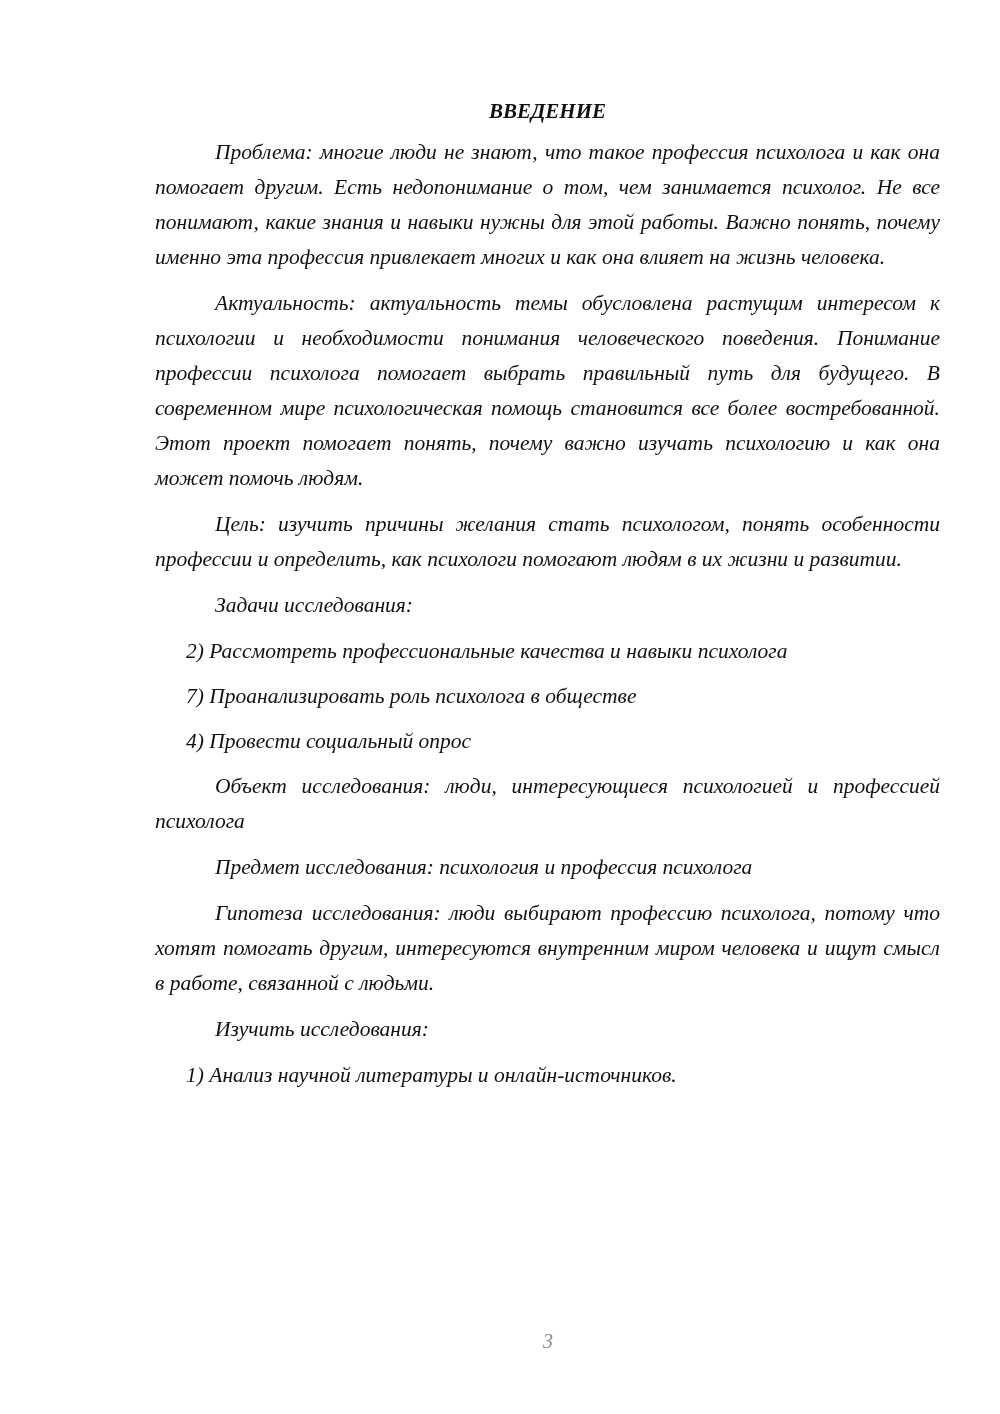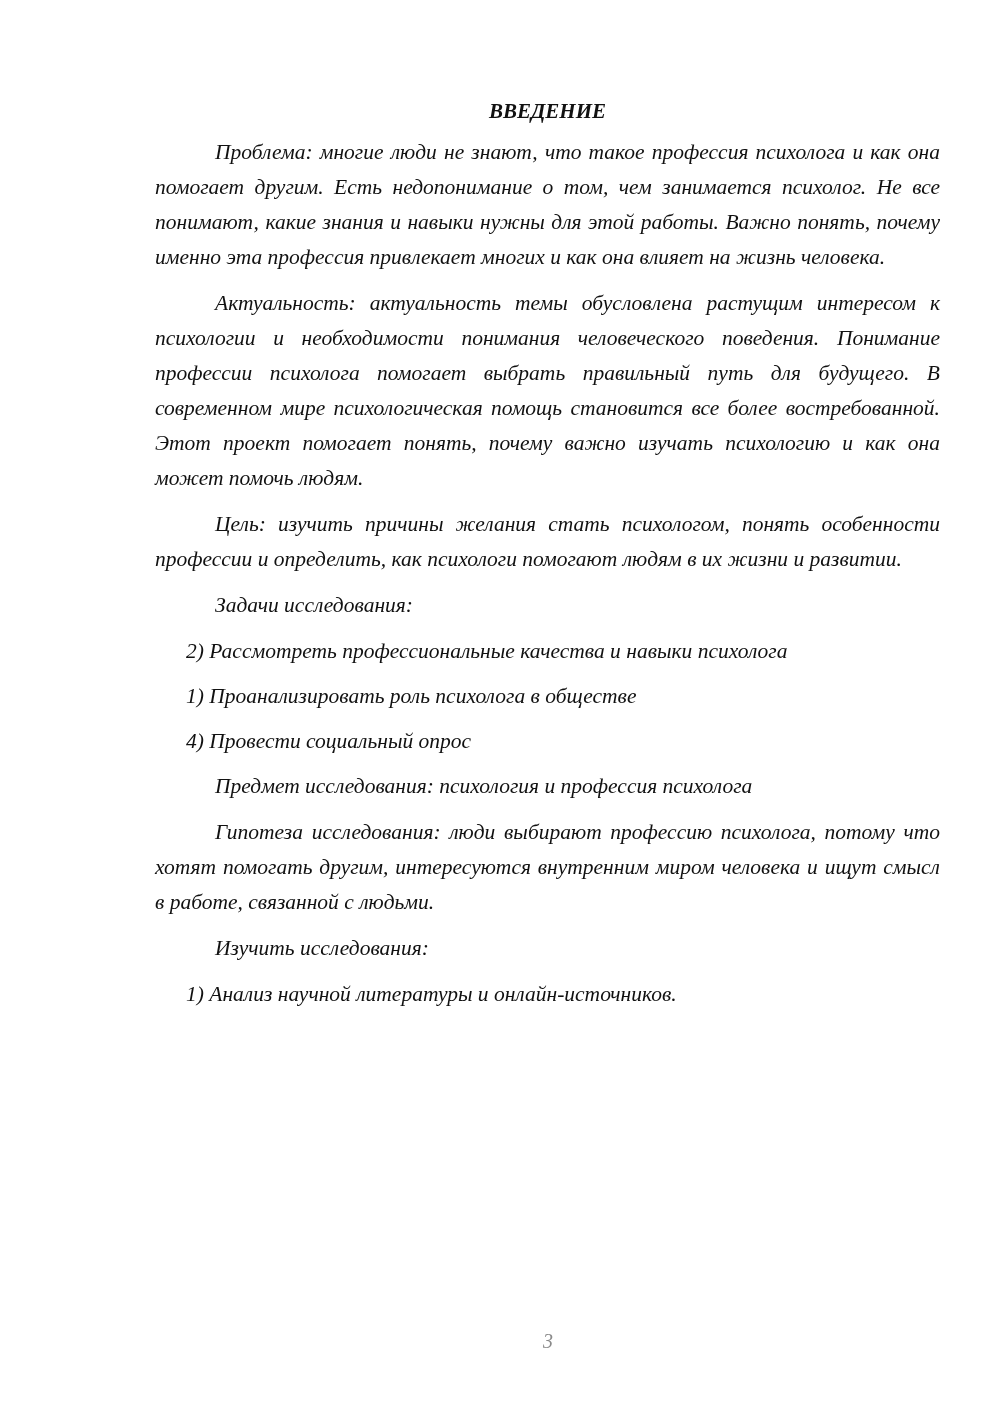--- a/index.html
+++ b/index.html
@@ -72,24 +72,25 @@
     <p class="para">Проблема: многие люди не знают, что такое профессия психолога и как она помогает другим. Есть недопонимание о том, чем занимается психолог. Не все понимают, какие знания и навыки нужны для этой работы. Важно понять, почему именно эта профессия привлекает многих и как она влияет на жизнь человека.</p>
 
     <p class="para">Актуальность: актуальность темы обусловлена растущим интересом к психологии и необходимости понимания человеческого поведения. Понимание профессии психолога помогает выбрать правильный путь для будущего. В современном мире психологическая помощь становится все более востребованной. Этот проект помогает понять, почему важно изучать психологию и как она может помочь людям.</p>
 
     <p class="para">Цель: изучить причины желания стать психологом, понять особенности профессии и определить, как психологи помогают людям в их жизни и развитии.</p>
 
     <p class="para-plain">Задачи исследования:</p>
 
     <div>
       <p class="list-item">2) Рассмотреть профессиональные качества и навыки психолога</p>
-      <p class="list-item">1) Проанализировать роль психолога в обществе</p>
+      <p class="list-item">7) Проанализировать роль психолога в обществе</p>
       <p class="list-item">4) Провести социальный опрос</p>
     </div>
 
+    <p class="para">Объект исследования: люди, интересующиеся психологией и профессией психолога</p>
 
     <p class="para-plain">Предмет исследования: психология и профессия психолога</p>
 
     <p class="para">Гипотеза исследования: люди выбирают профессию психолога, потому что хотят помогать другим, интересуются внутренним миром человека и ищут смысл в работе, связанной с людьми.</p>
 
     <p class="para-plain">Изучить исследования:</p>
 
     <div>
       <p class="list-item">1) Анализ научной литературы и онлайн-источников.</p>
     </div>

